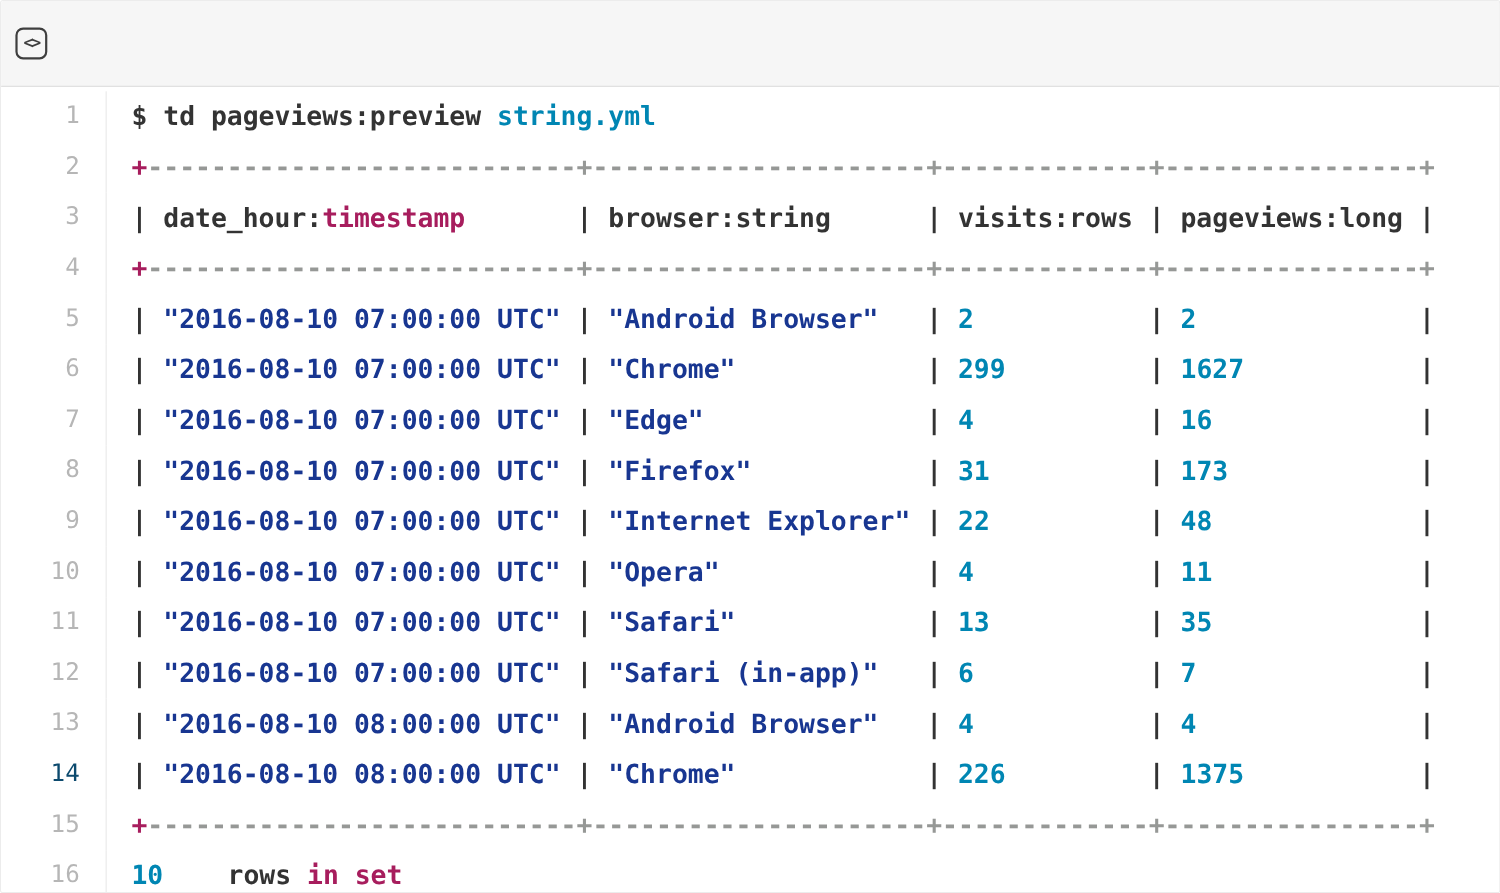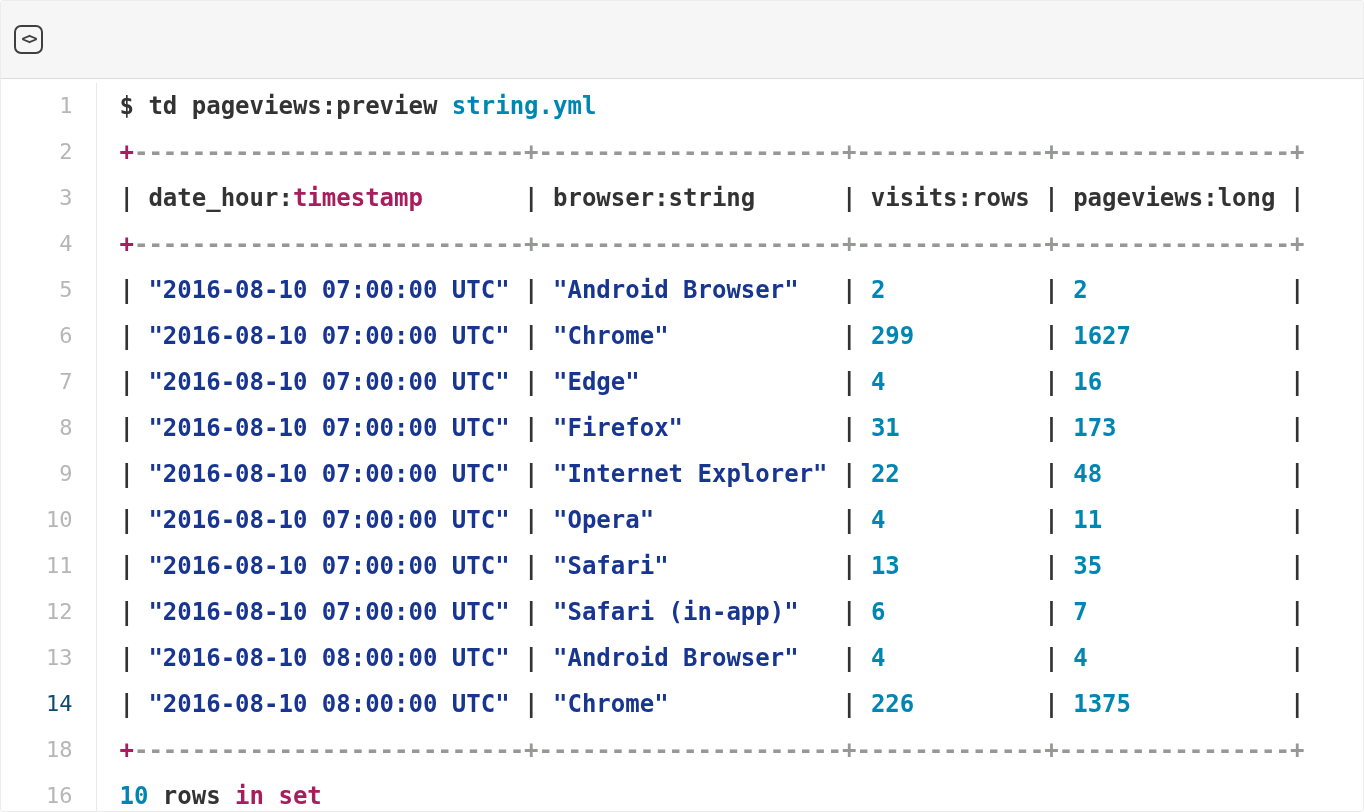--- a/index.html
+++ b/index.html
@@ -72,23 +72,23 @@
           </tr>
           <tr>
             <td class="ln" style="color: rgb(182, 182, 182); border-right-color: rgb(232, 232, 232);">13</td>
             <td class="code"><span style="color: rgb(51, 51, 51);">| </span><span style="color: rgb(24, 54, 145);">"2016-08-10 08:00:00 UTC"</span><span style="color: rgb(51, 51, 51);"> | </span><span style="color: rgb(24, 54, 145);">"Android Browser"</span><span style="color: rgb(51, 51, 51);">   | </span><span style="color: rgb(0, 134, 179);">4</span><span style="color: rgb(51, 51, 51);">           | </span><span style="color: rgb(0, 134, 179);">4</span><span style="color: rgb(51, 51, 51);">              |</span></td>
           </tr>
           <tr>
             <td class="ln" style="color: #0c4a6e; border-right-color: rgb(232, 232, 232);">14</td>
             <td class="code"><span style="color: rgb(51, 51, 51);">| </span><span style="color: rgb(24, 54, 145);">"2016-08-10 08:00:00 UTC"</span><span style="color: rgb(51, 51, 51);"> | </span><span style="color: rgb(24, 54, 145);">"Chrome"</span><span style="color: rgb(51, 51, 51);">            | </span><span style="color: rgb(0, 134, 179);">226</span><span style="color: rgb(51, 51, 51);">         | </span><span style="color: rgb(0, 134, 179);">1375</span><span style="color: rgb(51, 51, 51);">           |</span></td>
           </tr>
           <tr>
-            <td class="ln" style="color: rgb(182, 182, 182); border-right-color: rgb(232, 232, 232);">18</td>
+            <td class="ln" style="color: rgb(182, 182, 182); border-right-color: rgb(232, 232, 232);">15</td>
             <td class="code"><span style="color: rgb(167, 29, 93);">+</span><span style="color: rgb(150, 152, 150);">---------------------------+---------------------+-------------+----------------+</span></td>
           </tr>
           <tr>
             <td class="ln" style="color: rgb(182, 182, 182); border-right-color: rgb(232, 232, 232);">16</td>
-            <td class="code"><span style="color: rgb(0, 134, 179);">10</span><span style="color: rgb(51, 51, 51);"> rows </span><span style="color: rgb(167, 29, 93);">in</span><span style="color: rgb(51, 51, 51);"> </span><span style="color: rgb(167, 29, 93);">set</span></td>
+            <td class="code"><span style="color: rgb(0, 134, 179);">10</span><span style="color: rgb(51, 51, 51); margin-left: 44px;"> rows </span><span style="color: rgb(167, 29, 93);">in</span><span style="color: rgb(51, 51, 51);"> </span><span style="color: rgb(167, 29, 93);">set</span></td>
           </tr>
         </tbody>
     </table>
   </div>
 </div>
 
 </body></html>

